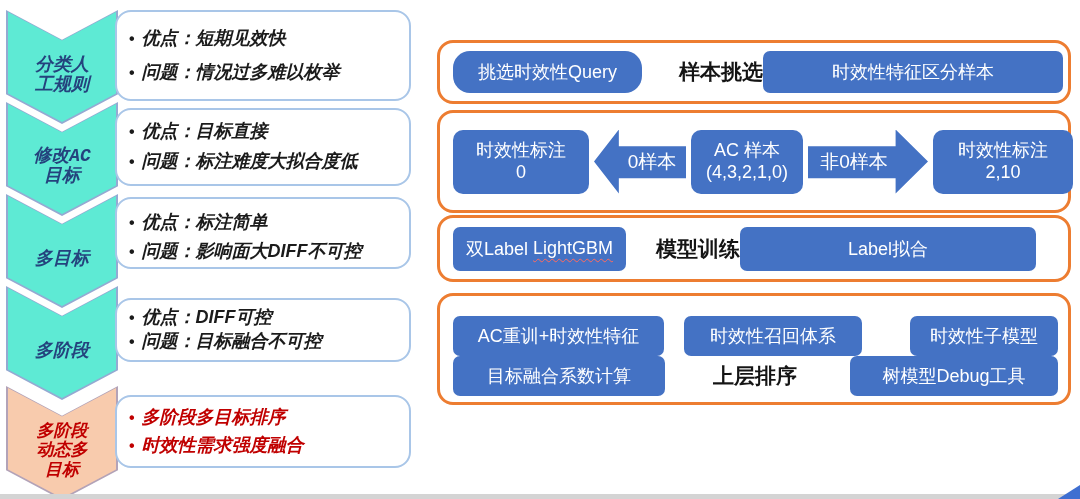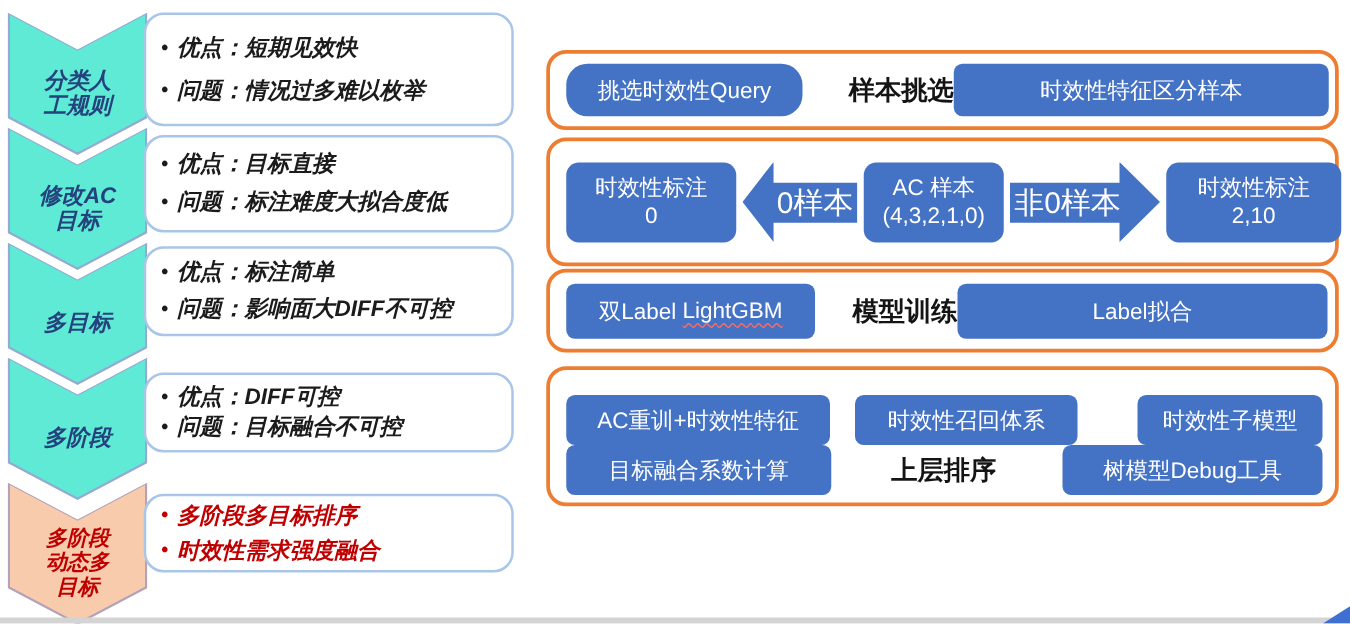--- a/index.html
+++ b/index.html
@@ -36,21 +36,21 @@
     display:flex;align-items:center;}
   .btn{background:#4472c4;color:#fff;border-radius:7px;
     display:flex;align-items:center;justify-content:center;
     font-size:18px;font-weight:500;text-align:center;flex:0 0 auto;}
   .mid-label{font-size:21px;font-weight:600;color:#141414;flex:0 0 auto;}
   .pill{background:#4472c4;color:#fff;border-radius:10px;
     display:flex;align-items:center;justify-content:center;text-align:center;
     font-size:18px;font-weight:500;line-height:1.2;white-space:pre-line;flex:0 0 auto;}
   .arr{position:relative;background:#4472c4;flex:0 0 auto;
     display:flex;align-items:center;justify-content:center;
-    color:#fff;font-size:24px;font-weight:500;}
+    color:#fff;font-size:19px;font-weight:500;}
   .arrL{clip-path:polygon(0 50%,27% 0,27% 26%,100% 26%,100% 76%,27% 76%,27% 100%);}
   .arrL span{padding-left:24px;}
   .arrR{clip-path:polygon(0 26%,73% 26%,73% 0,100% 50%,73% 100%,73% 76%,0 76%);}
   .arrR span{padding-right:28px;}
   .wavy{text-decoration:underline;text-decoration-style:wavy;
     text-decoration-color:#ff6a5e;text-decoration-thickness:1px;text-underline-offset:4px;}
   .srow{display:flex;align-items:center;width:100%;}
 
   
   .bottom-bar{position:absolute;left:0;bottom:0;width:1080px;height:5px;background:#d4d4d4;}
@@ -61,21 +61,21 @@
 <body>
 
 <div class="canvas">
 
   <div class="chev" style="top:10px;">
     <div class="chev-in">
       <span class="chev-label">分类人
 工规则</span>
     </div>
   </div>
-  <div class="chev" style="top:102px;">
+  <div class="chev" style="top:102px;font-family:Liberation Mono, monospace;">
     <div class="chev-in">
       <span class="chev-label">修改AC
 目标</span>
     </div>
   </div>
   <div class="chev" style="top:194px;">
     <div class="chev-in">
       <span class="chev-label">多目标</span>
     </div>
   </div>
@@ -93,29 +93,29 @@
   </div>
 
   <div class="note" style="top:10px;height:91px;gap:12px;">
     <div class="bullet">优点：短期见效快</div>
     <div class="bullet">问题：情况过多难以枚举</div>
   </div>
   <div class="note" style="top:108px;height:78px;">
     <div class="bullet">优点：目标直接</div>
     <div class="bullet">问题：标注难度大拟合度低</div>
   </div>
-  <div class="note" style="top:197px;height:72px;">
+  <div class="note" style="top:197px;height:72px;justify-content:flex-end;">
     <div class="bullet">优点：标注简单</div>
     <div class="bullet">问题：影响面大DIFF不可控</div>
   </div>
   <div class="note" style="top:298px;height:64px;gap:2px;">
     <div class="bullet">优点：DIFF可控</div>
     <div class="bullet">问题：目标融合不可控</div>
   </div>
-  <div class="note red" style="top:395px;height:63px;gap:6px;">
+  <div class="note red" style="top:395px;height:73px;gap:6px;">
     <div class="bullet">多阶段多目标排序</div>
     <div class="bullet">时效性需求强度融合</div>
   </div>
 
   <div class="stage" style="top:40px;height:64px;padding:0 16px 0 13px;">
     <div class="btn" style="width:189px;height:42px;border-radius:17px;">挑选时效性Query</div>
     <div class="mid-label" style="margin-left:37px;">样本挑选</div>
     <div class="btn" style="width:300px;height:42px;margin-left:auto;">时效性特征区分样本</div>
   </div>
 
@@ -128,21 +128,21 @@
     <div class="pill" style="width:112px;height:64px;">AC 样本
 (4,3,2,1,0)</div>
     <div class="arr arrR" style="width:120px;height:64px;">
       <span>非0样本</span>
     </div>
     <div class="pill" style="width:140px;height:64px;">时效性标注
 2,10</div>
   </div>
 
   <div class="stage" style="top:215px;height:67px;padding:0 14px 0 13px;">
-    <div class="btn" style="width:199px;height:44px;gap:5px;">
+    <div class="btn" style="width:173px;height:44px;gap:5px;">
       <span>双Label</span>
       <span class="wavy">LightGBM</span>
     </div>
     <div class="mid-label" style="margin-left:30px;">模型训练</div>
     <div class="btn" style="width:296px;height:44px;">Label拟合</div>
   </div>
 
   <div class="stage" style="top:293px;height:112px;padding:20px 10px 10px 13px;flex-direction:column;justify-content:space-between;">
     <div class="srow">
       <div class="btn" style="width:211px;height:40px;">AC重训+时效性特征</div>

